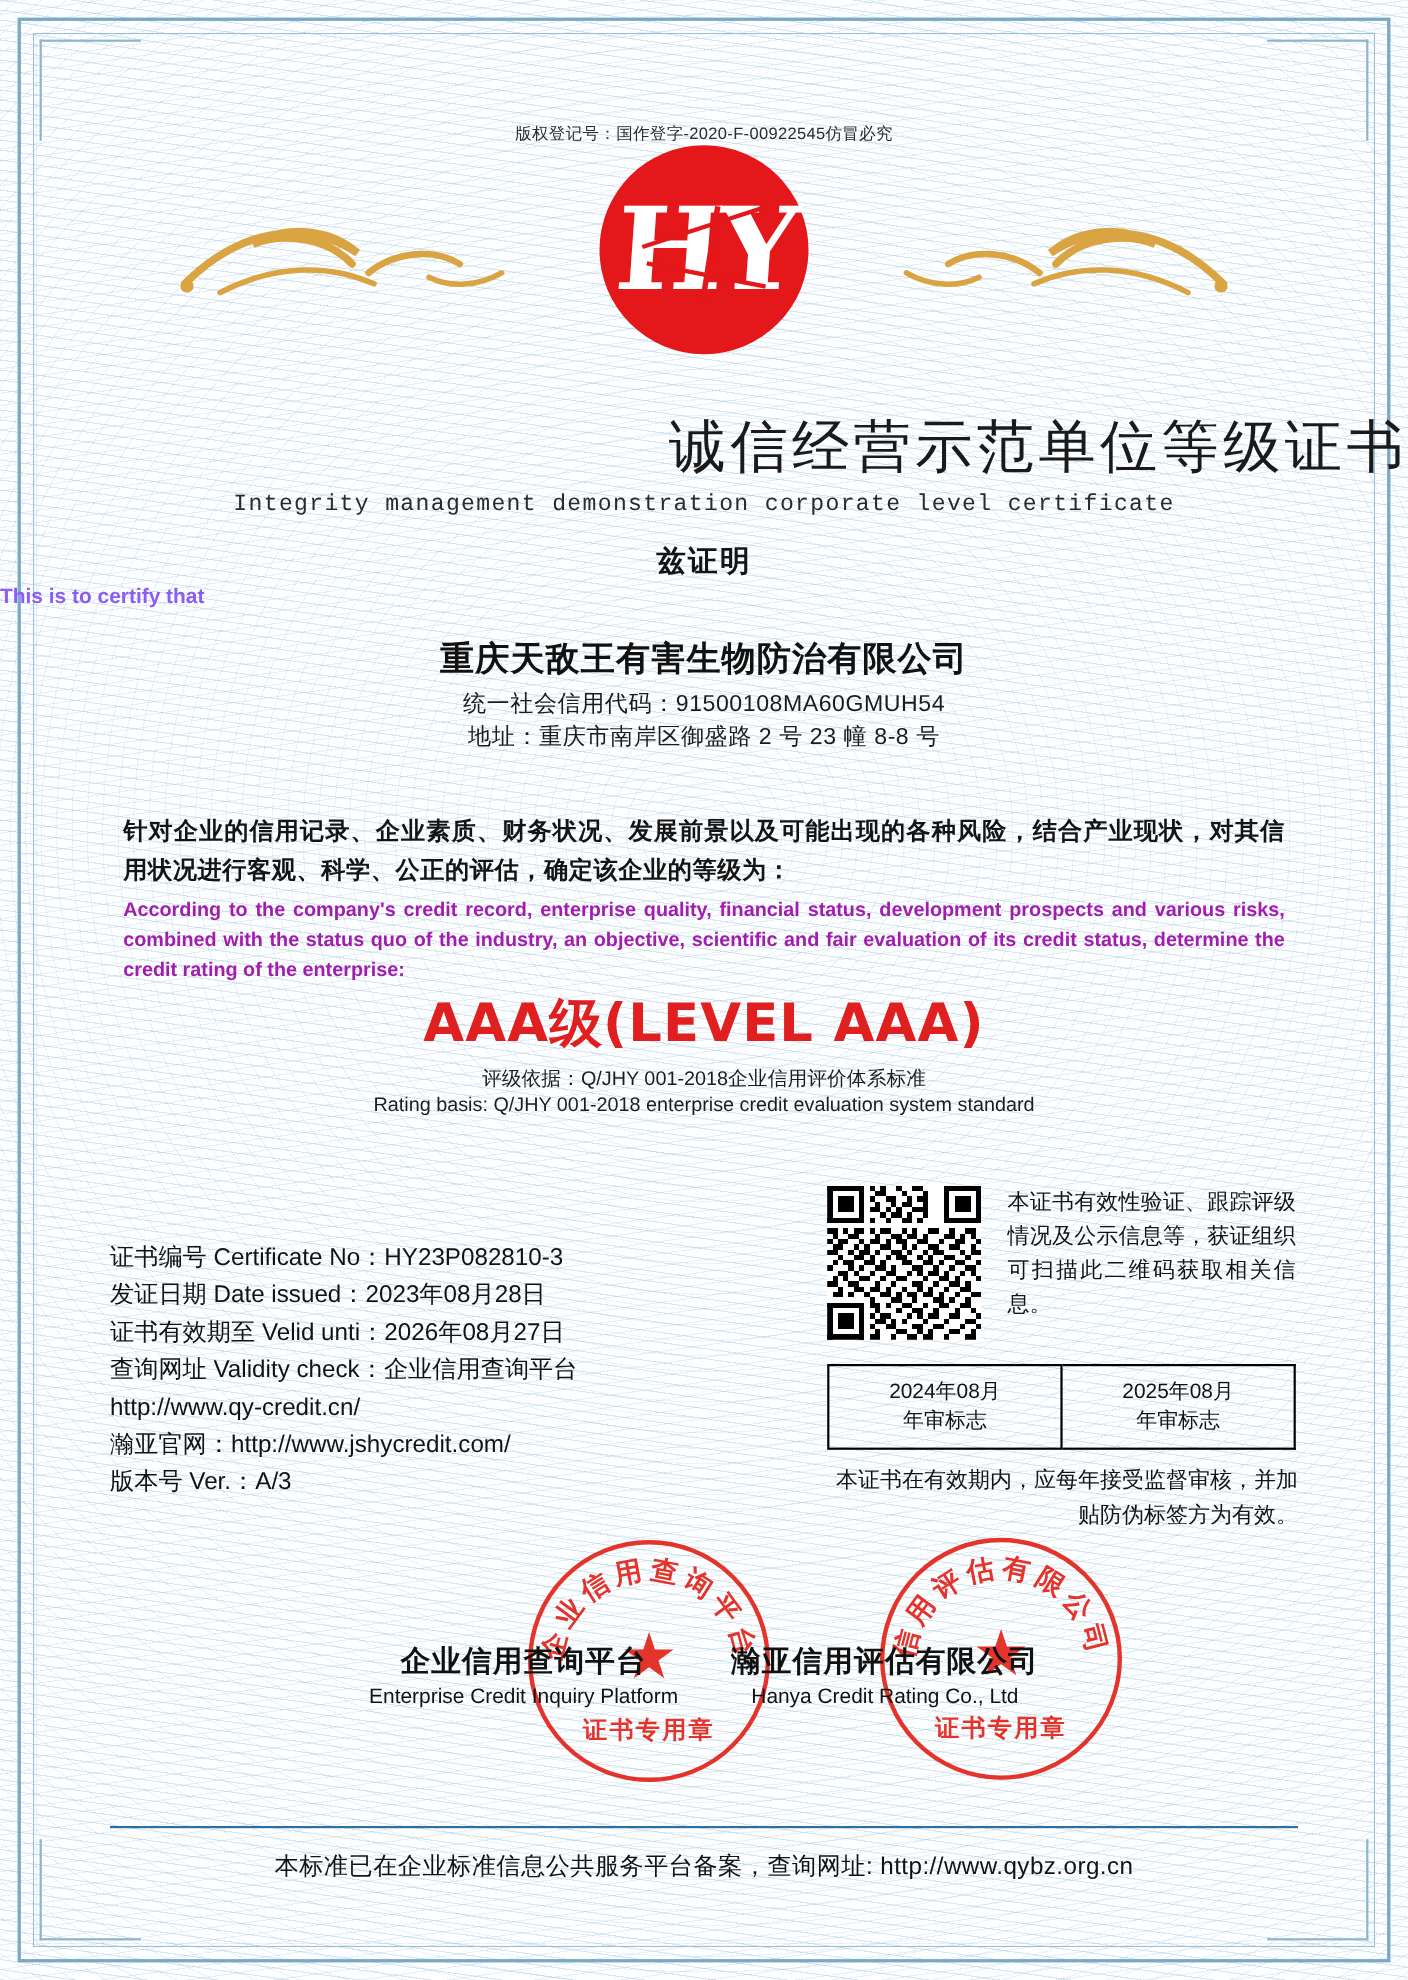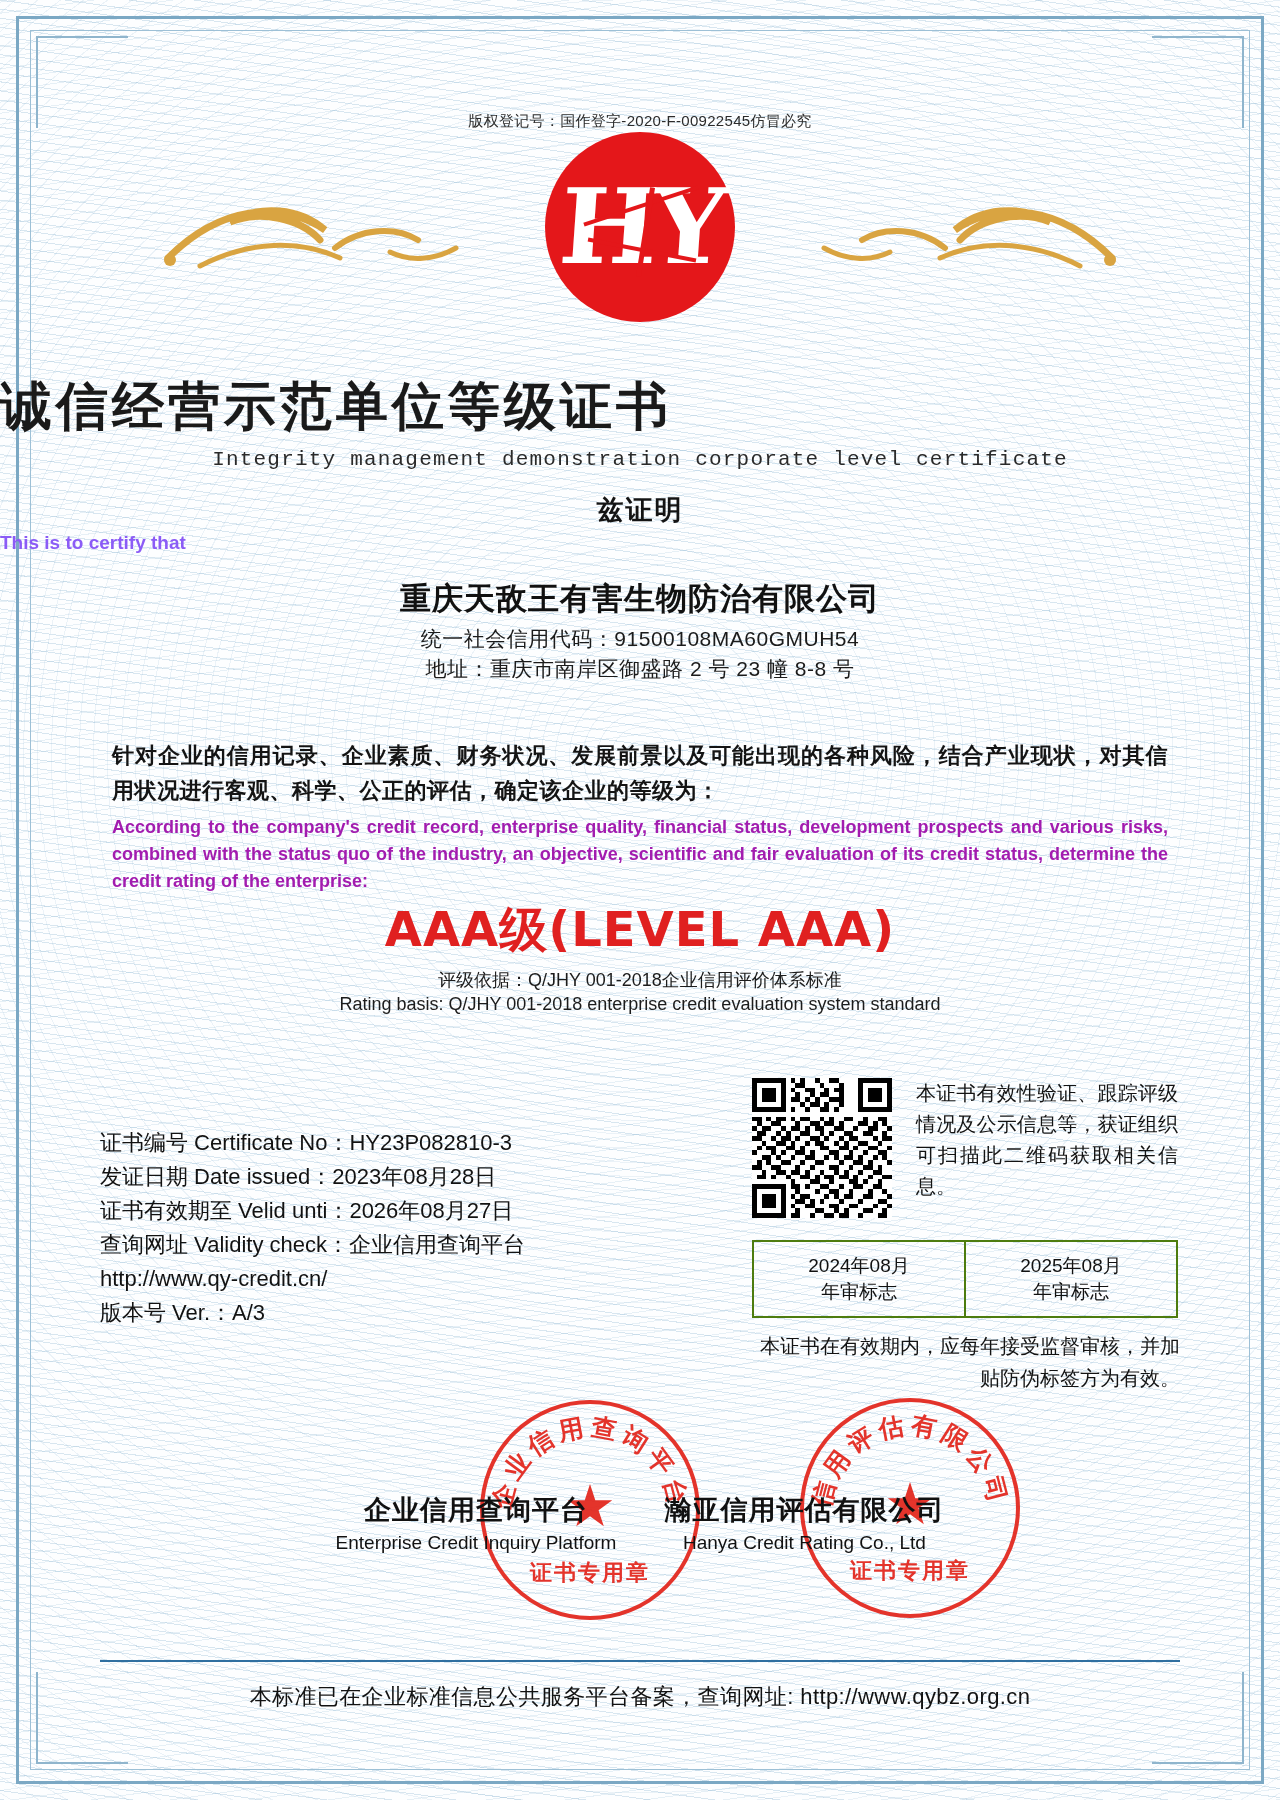--- a/index.html
+++ b/index.html
@@ -132,23 +132,23 @@
     height: 110px;
     color: #d9a441;
   }
   .flourish.left  { left: 160px; }
   .flourish.right { right: 160px; transform: scaleX(-1); }
 
   
   .title-cn {
     position: absolute;
     top: 372px; left: 0; right: 0;
-    text-align: left;
+    text-align: right;
     font-family: "DejaVu Sans", sans-serif;
-    font-weight: 700;
+    font-weight: 400;
     font-size: 52px;
     letter-spacing: 4px;
     color: #1a1a1a;
   }
   .title-en {
     position: absolute;
     top: 448px; left: 0; right: 0;
     text-align: center;
     font-size: 21px;
     letter-spacing: 1.2px;
@@ -289,21 +289,21 @@
   .stamp-table {
     position: absolute;
     top: 1240px;
     left: 752px;
     width: 426px;
     height: 78px;
     display: flex;
   }
   .stamp-cell {
     flex: 1;
-    border: 2px solid #4d7c0f;
+    border: 2px solid #000000;
     box-sizing: border-box;
     display: flex;
     flex-direction: column;
     align-items: center;
     justify-content: center;
     font-size: 19px;
     color: #111111;
     line-height: 26px;
   }
   .stamp-cell + .stamp-cell { border-left: none; }
@@ -456,20 +456,21 @@
   <div class="level">AAA级(LEVEL AAA)</div>
   <div class="basis-cn">评级依据：Q/JHY 001-2018企业信用评价体系标准</div>
   <div class="basis-en">Rating basis: Q/JHY 001-2018 enterprise credit evaluation system standard</div>
 
   <div class="details">
     <div class="row">证书编号 Certificate No：HY23P082810-3</div>
     <div class="row">发证日期 Date issued：2023年08月28日</div>
     <div class="row">证书有效期至 Velid unti：2026年08月27日</div>
     <div class="row">查询网址 Validity check：企业信用查询平台</div>
     <div class="row">http://www.qy-credit.cn/</div>
+    <div class="row">瀚亚官网：http://www.jshycredit.com/</div>
     <div class="row">版本号 Ver.：A/3</div>
   </div>
 
   <div class="qr-box">
     <svg width="140" height="140" viewBox="0 0 29 29" shape-rendering="crispEdges" aria-hidden="true">
       <rect width="29" height="29" fill="#ffffff"></rect>
       <g fill="#000000">
         <rect x="0" y="0" width="7" height="1"></rect>
           <rect x="0" y="6" width="7" height="1"></rect>
         <rect x="0" y="0" width="1" height="7"></rect>

